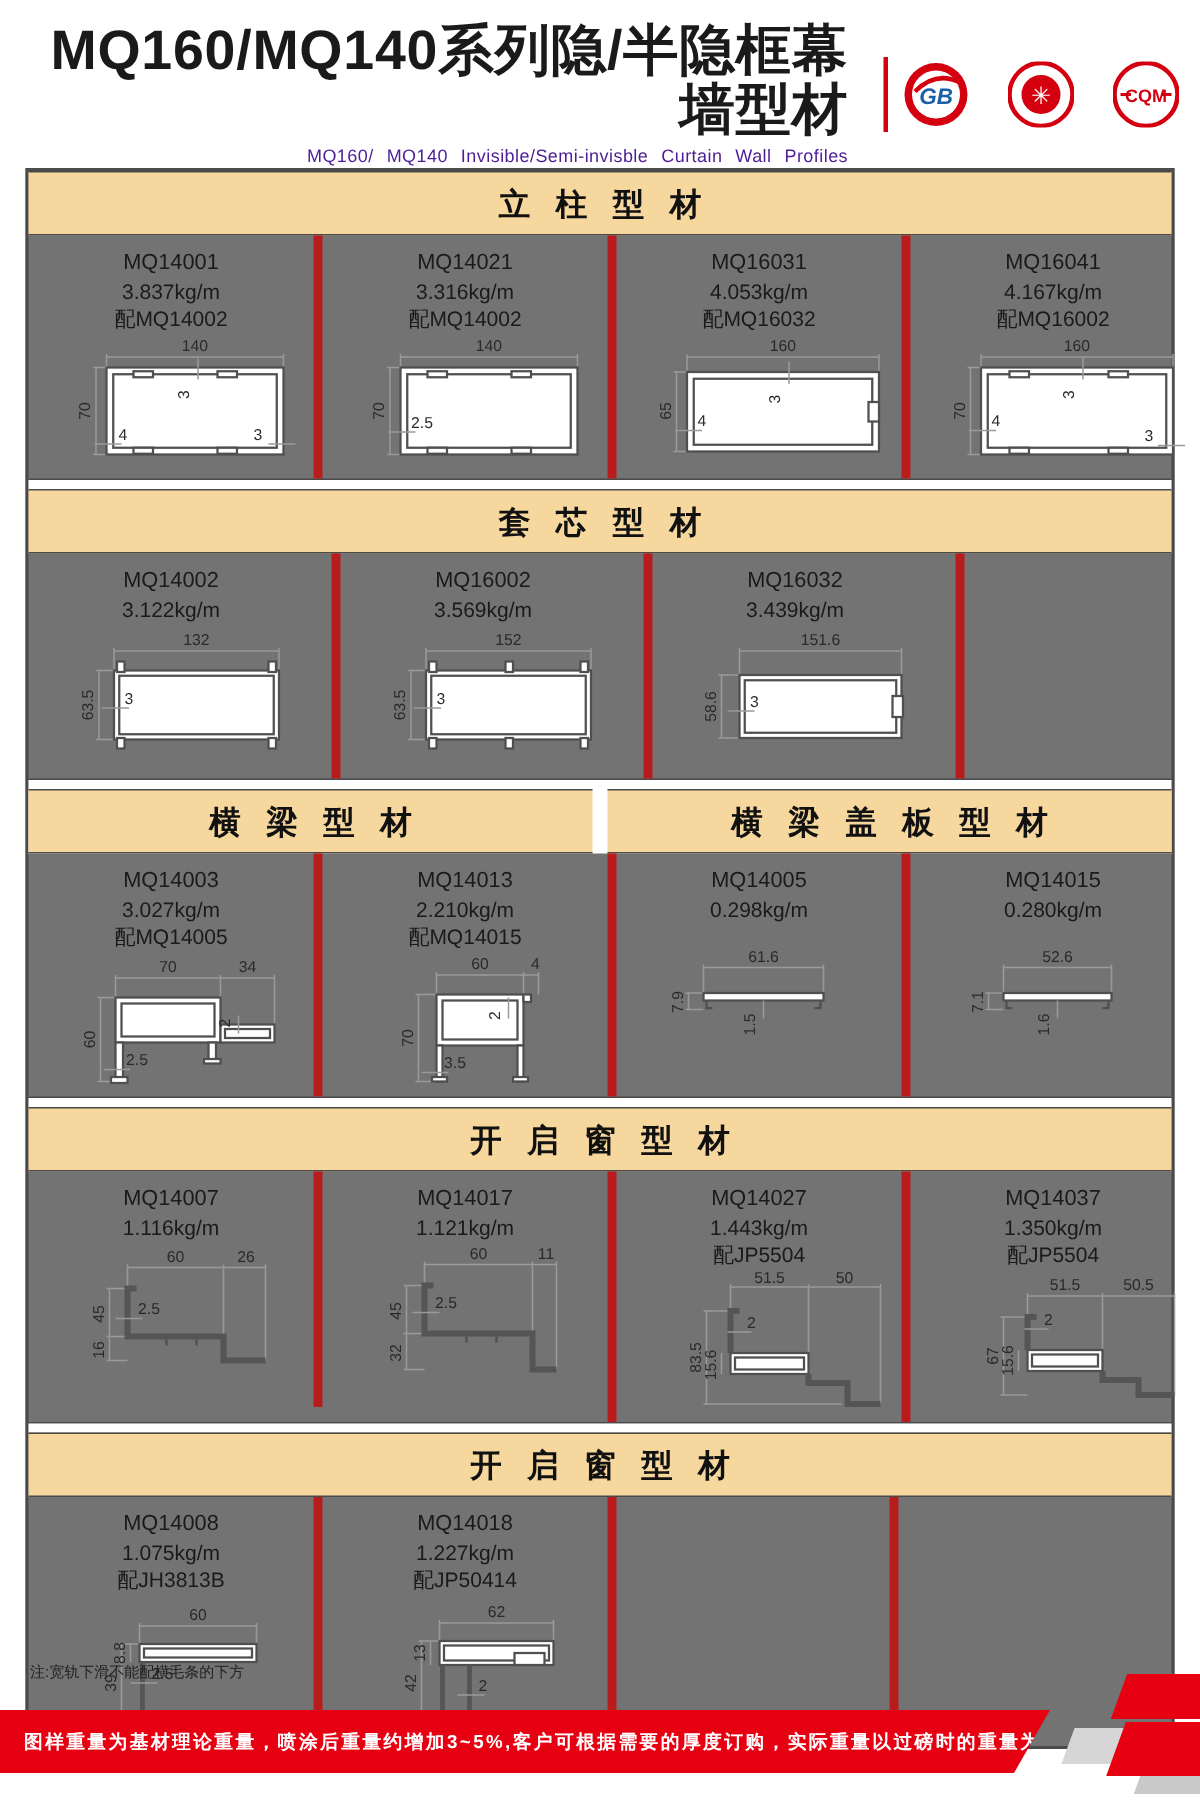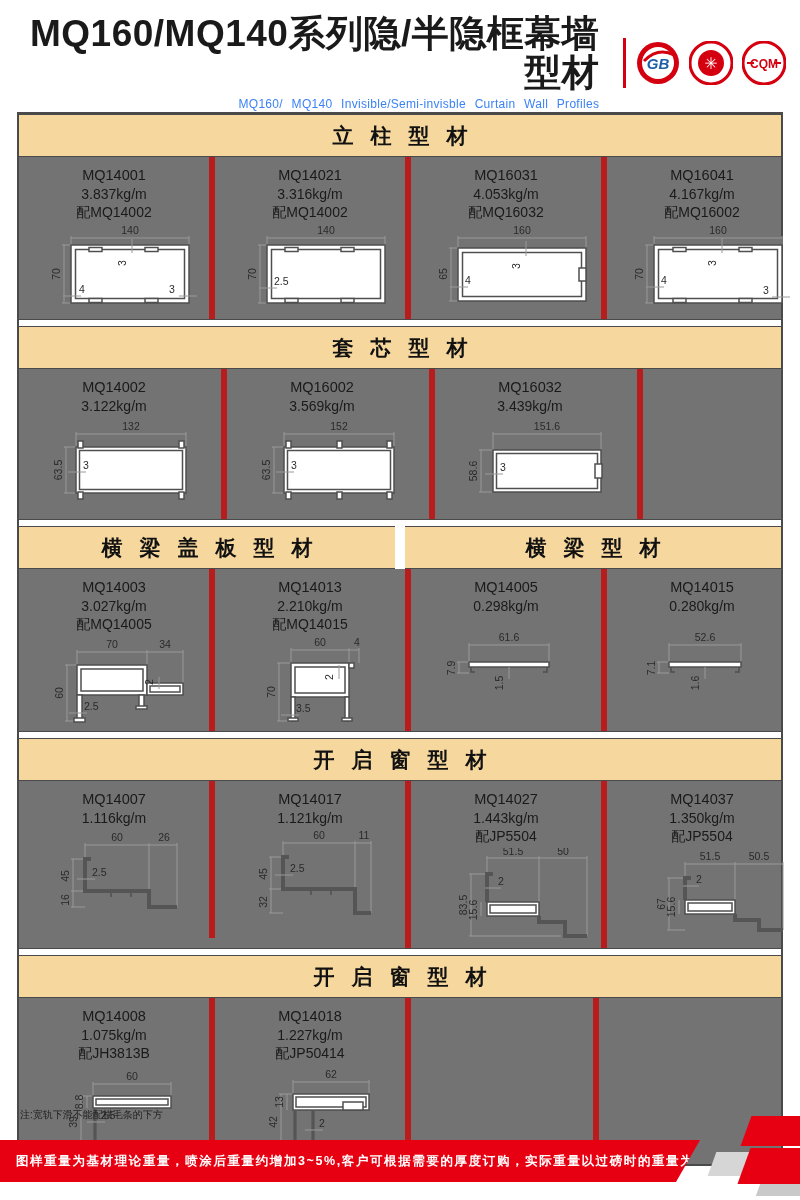--- a/index.html
+++ b/index.html
@@ -2,23 +2,23 @@
 <html><head>
 <meta charset="utf-8">
 <style>
   * { margin:0; padding:0; box-sizing:border-box; }
   body { width:800px; height:1200px; background:#fff; position:relative; overflow:hidden;
          font-family:"Liberation Sans","DejaVu Sans",sans-serif; color:#1a1a1a; }
   
   .hdr { display:flex; justify-content:flex-end; align-items:center; padding:26px 14px 0 0; height:100px; }
   .hdr-titles { text-align:right; margin-right:14px; }
   .hdr-title { font-size:37px; font-weight:bold; letter-spacing:.5px; line-height:1.05; }
-  .hdr-sub { font-size:12px; color:#3b82f6; margin-top:4px; word-spacing:5px; letter-spacing:.3px; }
+  .hdr-sub { font-size:12px; color:#4c1d95; margin-top:4px; word-spacing:5px; letter-spacing:.3px; }
   .hdr-div { width:3px; height:50px; background:#d4000f; margin:0 10px; }
-  .logos { display:flex; gap:9px; align-items:center; }
+  .logos { display:flex; gap:26px; align-items:center; }
   .logo { width:44px; height:44px; }
   
   .catalog { position:absolute; left:17px; right:17px; top:112px; border:2px solid #4a4a4a; background:#737373; }
   .spacer { height:6px; background:#fff; }
   .bandrow { display:flex; gap:10px; background:#fff; }
   .band { flex:1; background:#f6d79e; border-top:1.5px solid #4a4a4a; border-bottom:1.5px solid #4a4a4a;
           text-align:center; font-size:21px; font-weight:bold; letter-spacing:17px; text-indent:17px;
           padding:7px 0 6px 0; color:#111; }
   .cells { display:grid; grid-template-columns:repeat(4,1fr); align-items:start; }
   .cell { padding-top:9px; min-height:100%; }
@@ -277,22 +277,22 @@
         <line class="d" x1="50" y1="57" x2="68" y2="57"></line>
           <text class="dt" x="65" y="54">3</text>
       </svg>
     </div>
 
     <div class="cell"></div>
   </div>
 
   <div class="spacer"></div>
   <div class="bandrow">
+    <div class="band">横梁型材</div>
     <div class="band">横梁盖板型材</div>
-    <div class="band">横梁型材</div>
   </div>
   <div class="cells s3" style="border-bottom:1.5px solid #4a4a4a;">
 
     <div class="cell">
       <div class="lbl">
         <div class="code">MQ14003</div>
         <div>3.027kg/m</div>
         <div>配MQ14005</div>
       </div>
       <svg class="draw" width="190" height="96" viewBox="0 0 190 96">

